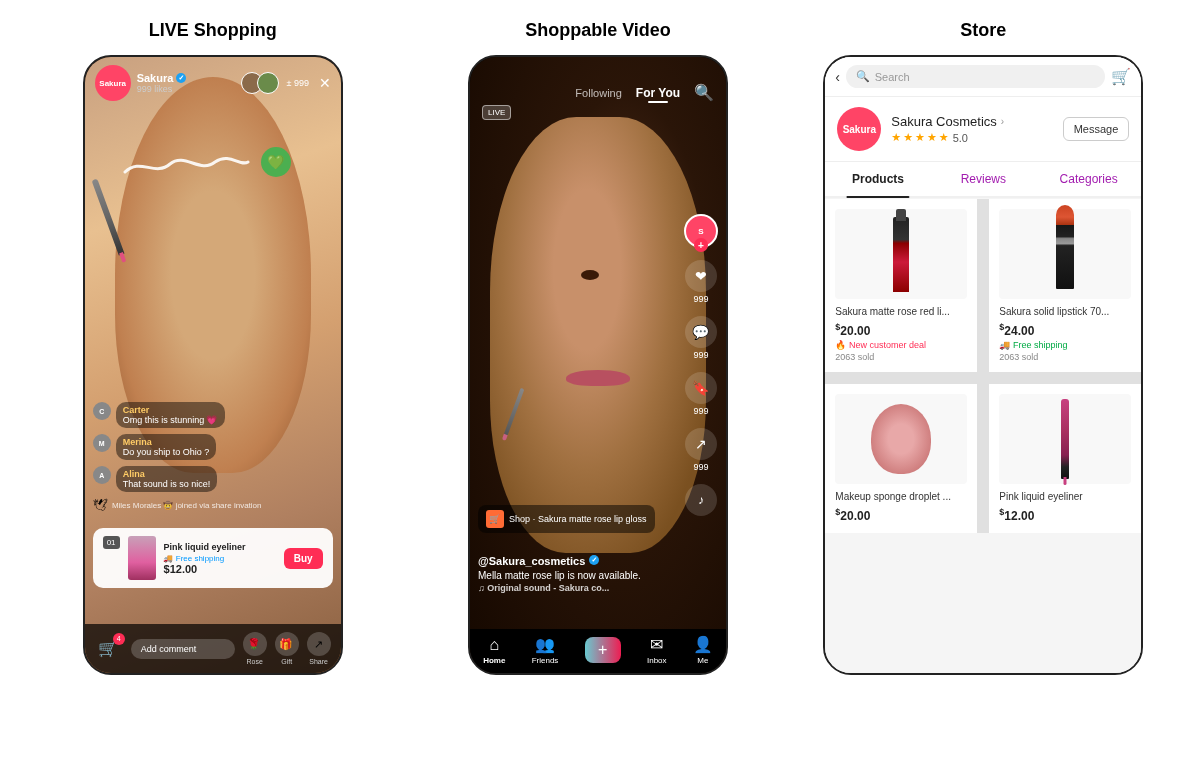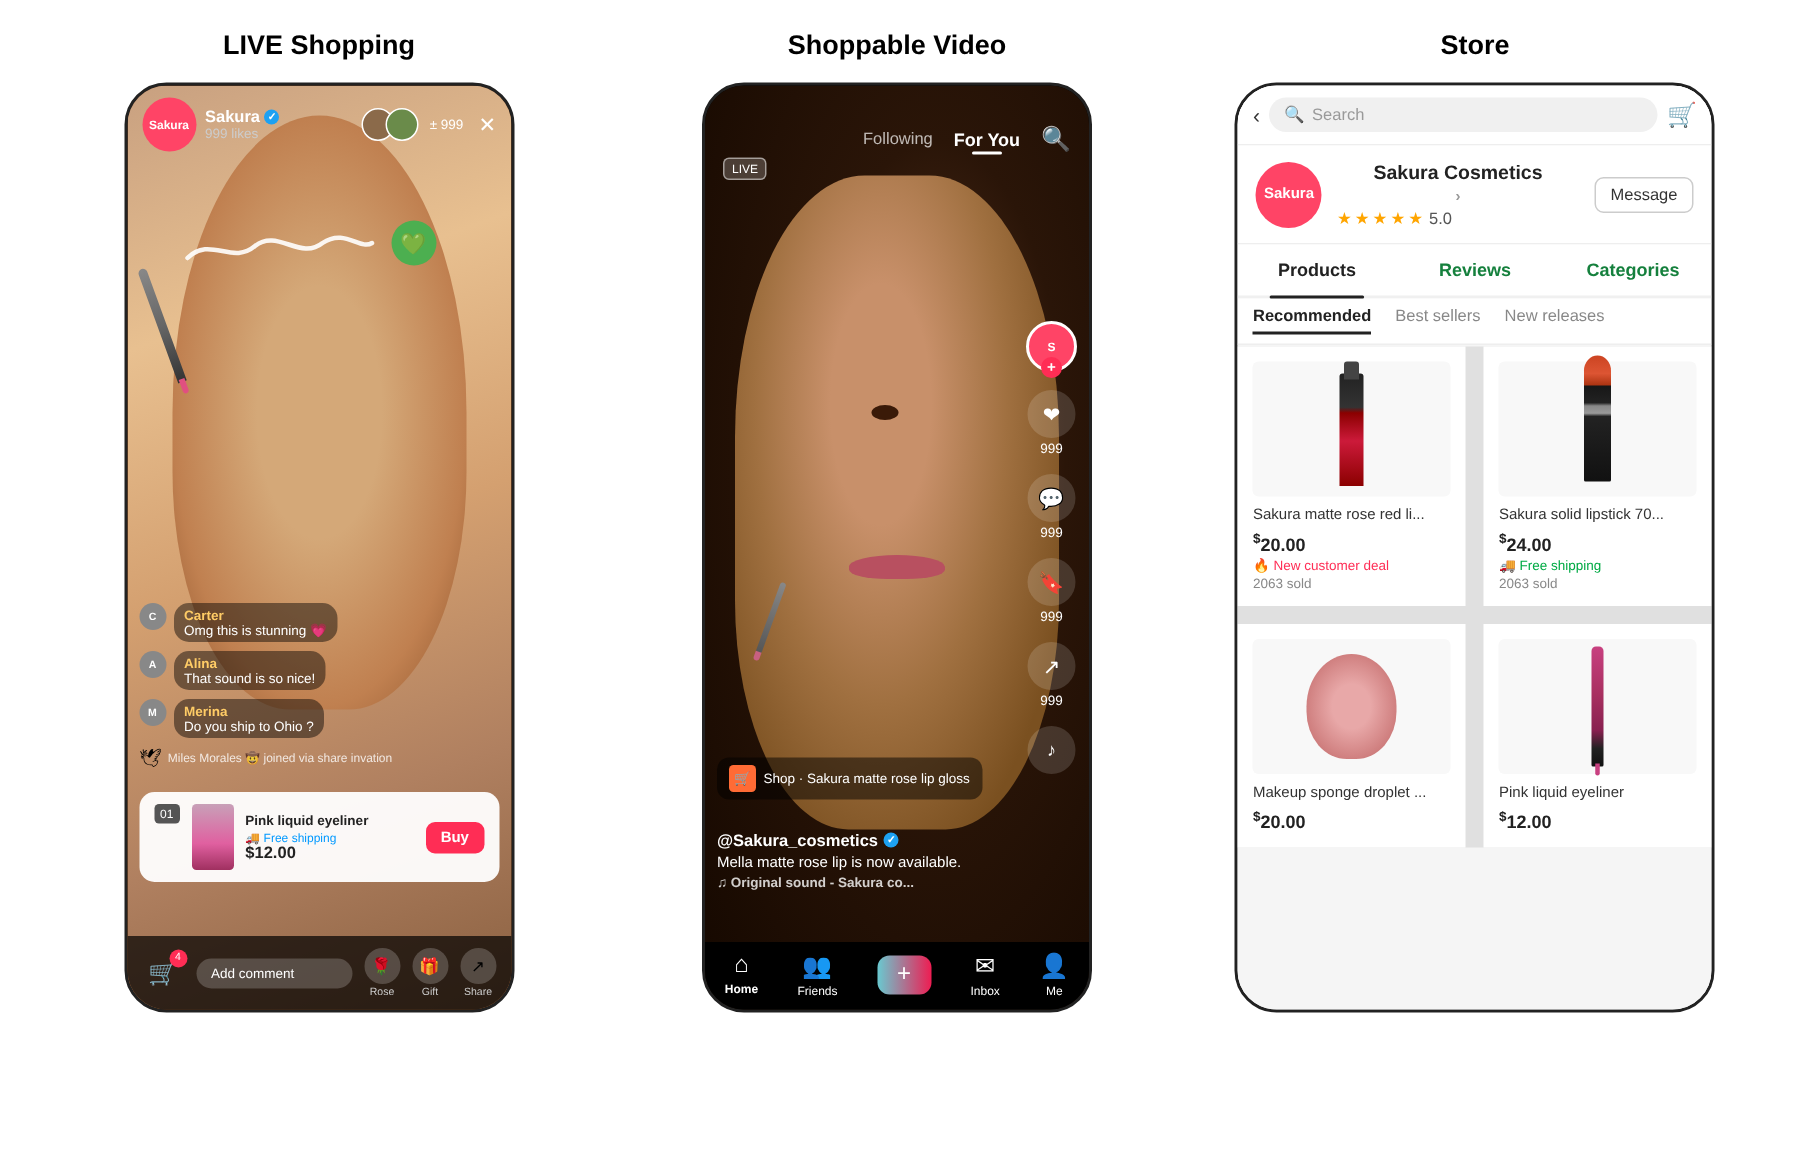--- a/index.html
+++ b/index.html
@@ -737,26 +737,25 @@
       font-weight: 700;
       flex-shrink: 0;
     }
 
     .store-info {
       flex: 1;
     }
 
     .store-name {
       font-size: 13px;
-      font-weight: 700;
+      font-weight: 400;
       color: #222;
       display: flex;
       align-items: center;
       gap: 4px;
-      flex-direction: column;
     }
 
     .chevron {
       font-size: 10px;
       color: #999;
     }
 
     .store-stars {
       display: flex;
       align-items: center;
@@ -790,24 +789,23 @@
       background: #fff;
       display: flex;
       border-bottom: 2px solid #f0f0f0;
     }
 
     .store-tab {
       flex: 1;
       padding: 10px;
       text-align: center;
       font-size: 12px;
-      color: #15803d;
+      color: #a21caf;
       cursor: pointer;
       position: relative;
-      font-weight: bold;
     }
 
     .store-tab.active {
       color: #222;
       font-weight: 700;
     }
 
     .store-tab.active::after {
       content: '';
       position: absolute;
@@ -1019,31 +1017,31 @@
 
         <div class="chat-area">
           <div class="chat-message">
             <div class="chat-avatar">C</div>
             <div class="chat-bubble">
               <div class="chat-user">Carter</div>
               <div class="chat-text">Omg this is stunning 💗</div>
             </div>
           </div>
           <div class="chat-message">
+            <div class="chat-avatar">M</div>
+            <div class="chat-bubble">
+              <div class="chat-user">Merina</div>
+              <div class="chat-text">Do you ship to Ohio ?</div>
+            </div>
+          </div>
+          <div class="chat-message">
             <div class="chat-avatar">A</div>
             <div class="chat-bubble">
               <div class="chat-user">Alina</div>
               <div class="chat-text">That sound is so nice!</div>
-            </div>
-          </div>
-          <div class="chat-message">
-            <div class="chat-avatar">M</div>
-            <div class="chat-bubble">
-              <div class="chat-user">Merina</div>
-              <div class="chat-text">Do you ship to Ohio ?</div>
             </div>
           </div>
           <div class="join-message">
             <span style="font-size:12px">🕊</span>
             <span class="join-text">Miles Morales 🤠 joined via share invation</span>
           </div>
         </div>
 
         <div class="product-card">
           <span class="product-num">01</span>
@@ -1202,25 +1200,20 @@
           </div>
           <button class="message-btn">Message</button>
         </div>
 
         <div class="store-tabs">
           <div class="store-tab active">Products</div>
           <div class="store-tab">Reviews</div>
           <div class="store-tab">Categories</div>
         </div>
 
-        <div class="sub-tabs">
-          <div class="sub-tab active">Recommended</div>
-          <div class="sub-tab">Best sellers</div>
-          <div class="sub-tab">New releases</div>
-        </div>
 
         <div class="products-grid">
 
           <div class="product-item">
             <div class="product-image-container">
               <div class="lipstick-liquid"></div>
             </div>
             <div class="product-item-name">Sakura matte rose red li...</div>
             <div class="product-item-price">
               <span class="price-sup">$</span><span>20.00</span>

